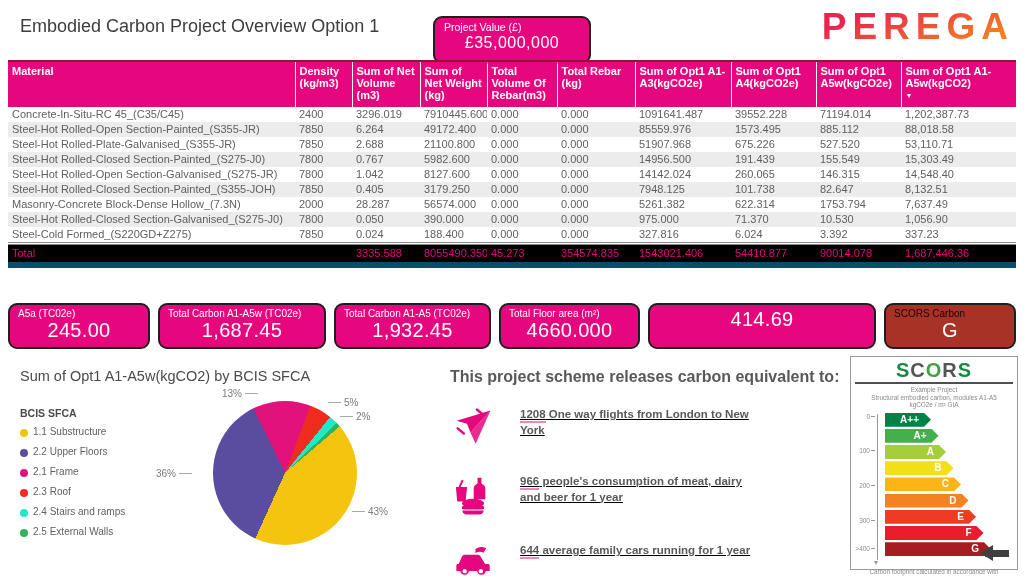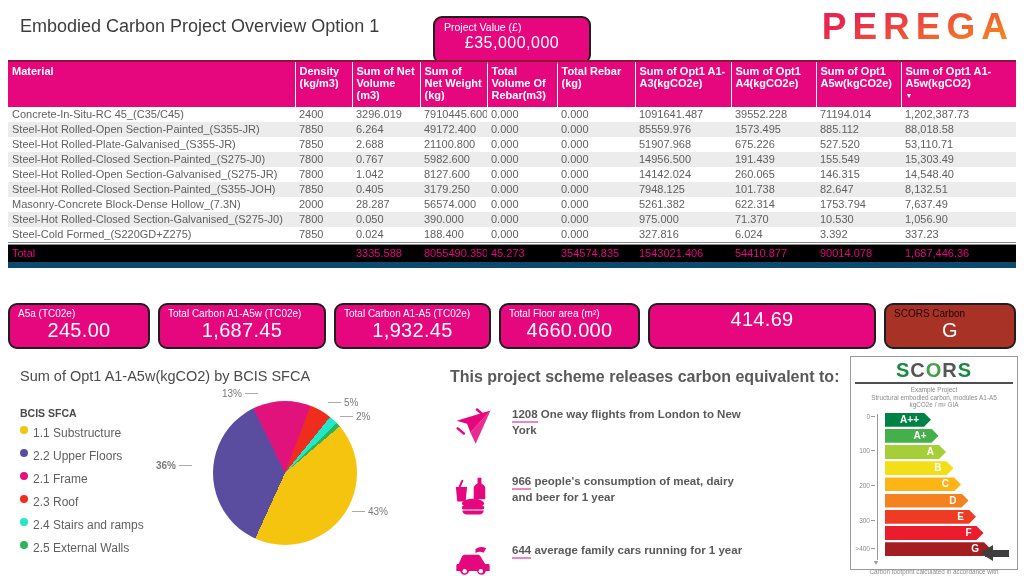--- a/index.html
+++ b/index.html
@@ -38,30 +38,30 @@
   .kpi-label { font-size:10px; white-space:nowrap; overflow:hidden; }
   .kpi-value { font-size:20px; text-align:center; letter-spacing:.3px; }
   .kpi-dark { background:#A93226; }
   .kpi-dark .kpi-label { color:#1c0505; }
 
   
   .pie-card { position:absolute; left:8px; top:360px; width:432px; height:210px; }
   .pie-title { font-size:14.5px; color:#4a4a4a; padding:8px 0 0 12px; }
   .legend { position:absolute; left:12px; top:47px; }
   .legend-title { font-size:10.5px; font-weight:bold; color:#4a4a4a; margin-bottom:7px; }
-  .legend-item { display:flex; align-items:flex-start; gap:5px; margin:0 0 9px 0; font-size:12px; color:#5f5f5f; }
+  .legend-item { display:flex; align-items:flex-end; gap:5px; margin:0 0 9px 0; font-size:10px; color:#5f5f5f; }
   .dot { width:8px; height:8px; border-radius:50%; flex:0 0 8px; }
   .pie { position:absolute; left:205px; top:41px; width:144px; height:144px; border-radius:50%; }
   .pie-label { position:absolute; font-size:10px; color:#7a7a7a; display:flex; align-items:center; gap:3px; }
   .pie-label .dash { display:inline-block; width:13px; height:0; border-top:1px solid #a9a9a9; }
 
   
   .equiv { position:absolute; left:450px; top:368px; width:392px; }
   .equiv-title { font-size:16px; font-weight:bold; color:#595959; }
-  .equiv-row { display:flex; align-items:flex-start; gap:16px; margin-top:21px; }
+  .equiv-row { display:flex; align-items:flex-start; gap:24px; margin-top:21px;text-decoration:underline; }
   .equiv-icon { width:46px; flex:0 0 46px; text-align:center; }
   .equiv-text { font-size:11.5px; font-weight:bold; color:#595959; width:238px; line-height:1.35; }
   .equiv-text .num { border-bottom:2px solid #ef86bd; padding-bottom:1px; }
 
   
   .scors-card { position:absolute; left:850px; top:356px; width:168px; height:214px;
     border:1px solid #9a9a9a; background:#fff; padding-top:2px; }
   .scors-title { text-align:center; font-size:20px; font-weight:bold; letter-spacing:1px; line-height:1.1; }
   .scors-rule { border-top:2px solid #4f4f4f; margin:1px 4px 2px 4px; }
   .scors-sub { text-align:center; font-size:6.4px; color:#8a8a8a; line-height:1.18; }
@@ -291,21 +291,21 @@
             <span>2.5 External Walls</span>
           </div>
         </div>
     </div>
     <div class="pie" id="pie" style="background: conic-gradient(from -26deg, rgb(226, 18, 125) 0deg, rgb(226, 18, 125) 46.8deg, rgb(240, 44, 31) 46.8deg, rgb(240, 44, 31) 64.8deg, rgb(31, 233, 198) 64.8deg, rgb(31, 233, 198) 72deg, rgb(47, 180, 92) 72deg, rgb(47, 180, 92) 75.6deg, rgb(245, 196, 14) 75.6deg, rgb(245, 196, 14) 230.4deg, rgb(90, 76, 159) 230.4deg, rgb(90, 76, 159) 360deg);"></div>
     <div id="pie-labels">
         <div class="pie-label" style="left: 344px; top: 146px;">
           <span class="dash"></span>
           <span>43%</span>
         </div>
-        <div class="pie-label" style="left: 148px; top: 100px; font-weight: bold;">
+        <div class="pie-label" style="left: 148px; top: 108px;">
           <span>36%</span>
           <span class="dash"></span>
         </div>
         <div class="pie-label" style="left: 214px; top: 28px;">
           <span>13%</span>
           <span class="dash"></span>
         </div>
         <div class="pie-label" style="left: 320px; top: 37px;">
           <span class="dash"></span>
           <span>5%</span>

